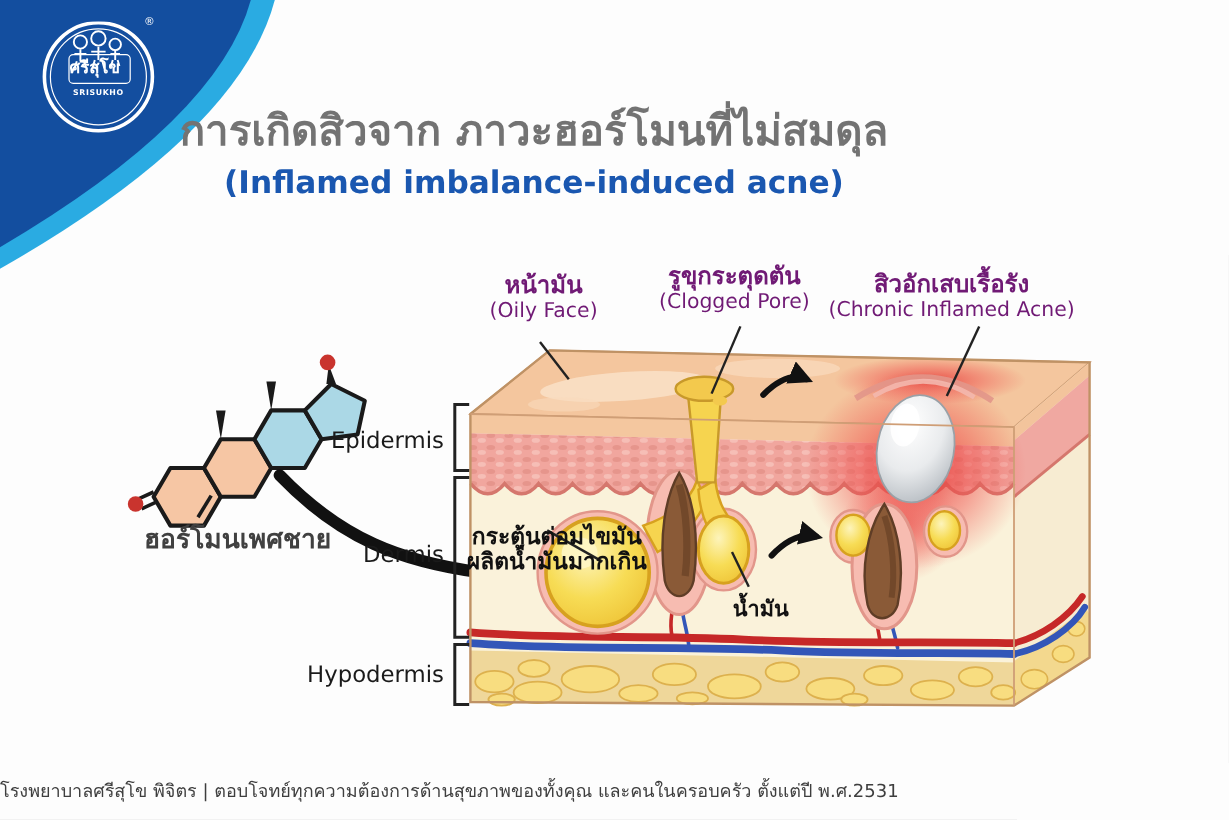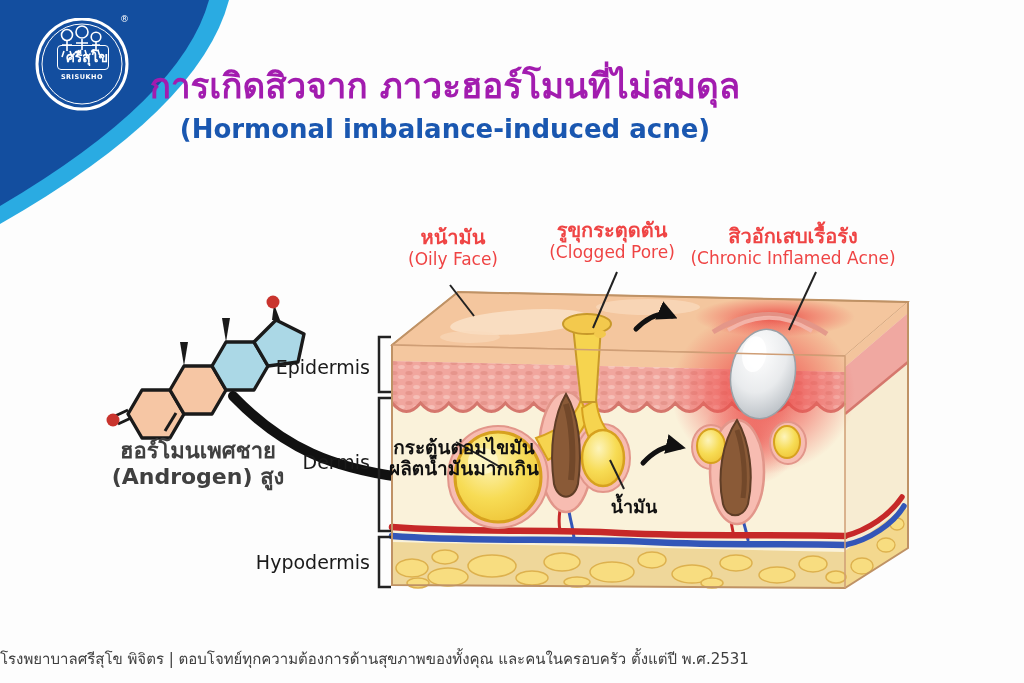--- a/index.html
+++ b/index.html
@@ -7,38 +7,39 @@
     position:relative;width:1024px;height:683px;margin:0 auto;
     background:#fdfdfd;overflow:hidden;
     font-family:"DejaVu Sans","Liberation Sans",sans-serif;
   }
   .abs{position:absolute;}
   svg{display:block;}
   
   .logo-banner{
     position:absolute;left:57px;top:45px;width:50px;height:23px;
     border:1.5px solid #ffffff;border-radius:4px;color:#ffffff;
-    font-size:14px;font-weight:700;text-align:right;line-height:22px;
+    font-size:14px;font-weight:700;text-align:left;line-height:22px;
   }
   .logo-eng{
     position:absolute;left:46px;top:73px;width:72px;color:#ffffff;
     font-size:6.5px;letter-spacing:.08em;text-align:center;font-weight:600;
   }
   .logo-reg{position:absolute;left:120px;top:14px;color:#ffffff;font-size:9px;}
   
   .heading{position:absolute;left:45px;top:66px;width:800px;text-align:center;}
   .title{
-    font-size:35px;font-weight:800;color:#a21caf;line-height:40px;
+    font-size:35px;font-weight:800;color:#737373;line-height:40px;
     letter-spacing:0;
+    margin-top:24px;
   }
   .subtitle{
     font-size:26px;font-weight:600;color:#1a57b0;margin-top:8px;line-height:30px;
   }
   
-  .lbl{position:absolute;color:#ef4444;text-align:center;transform:translateX(-50%);white-space:nowrap;}
+  .lbl{position:absolute;color:#701a75;text-align:center;transform:translateX(-50%);white-space:nowrap;}
   .lbl .th{font-weight:700;}
   .top-lbl .th{font-size:20px;line-height:23px;}
   .top-lbl .en{font-size:17px;line-height:20px;font-weight:500;}
   .layer-lbl{position:absolute;color:#1a1a1a;font-size:19px;font-weight:500;text-align:right;width:130px;white-space:nowrap;}
   .annot{position:absolute;color:#111;font-weight:700;text-align:center;transform:translateX(-50%);white-space:nowrap;}
   .annot.gland{font-size:19px;line-height:21px;margin-top:45px;}
   .annot.oil{font-size:18px;}
   .mol-lbl{position:absolute;left:198px;top:438px;transform:translateX(-50%);
     color:#404040;font-size:22px;font-weight:700;text-align:center;line-height:26px;white-space:nowrap;}
   
@@ -69,21 +70,21 @@
       <circle cx="62" cy="19" r="4.8"></circle>
       <path d="M62,24 v8 M58,27 h8 M60,32 l-1.5,5 M64,32 l1.5,5"></path>
     </g>
   </svg>
   <div class="logo-banner">ศรีสุโข</div>
   <div class="logo-eng">SRISUKHO</div>
   <div class="logo-reg">®</div>
 
   <div class="heading">
     <div class="title">การเกิดสิวจาก ภาวะฮอร์โมนที่ไม่สมดุล</div>
-    <div class="subtitle">(Hormonal imbalance-induced acne)</div>
+    <div class="subtitle">(Inflamed imbalance-induced acne)</div>
   </div>
 
   <svg class="abs" style="left:0;top:0" width="1024" height="683" viewBox="0 0 1024 683">
     <defs>
       <pattern id="epiTex" width="15" height="10" patternUnits="userSpaceOnUse">
         <rect width="15" height="10" fill="#f1a69e"></rect>
         <ellipse cx="4" cy="3" rx="3.6" ry="2.1" fill="#e6958c"></ellipse>
         <ellipse cx="11.5" cy="7" rx="3.4" ry="2" fill="#f6beb6"></ellipse>
       </pattern>
       <radialGradient id="glowR" cx="50%" cy="50%" r="50%">
@@ -280,18 +281,17 @@
   <div class="layer-lbl" style="left:240px;top:551px">Hypodermis</div>
 
   <div class="annot gland" style="left:464px;top:392px">
     <div>กระตุ้นต่อมไขมัน</div>
     <div>ผลิตน้ำมันมากเกิน</div>
   </div>
   <div class="annot oil" style="left:634px;top:492px">น้ำมัน</div>
 
   <div class="mol-lbl">
     <div>ฮอร์โมนเพศชาย</div>
-    <div>(Androgen) สูง</div>
   </div>
 
   <div class="footer">โรงพยาบาลศรีสุโข พิจิตร | ตอบโจทย์ทุกความต้องการด้านสุขภาพของทั้งคุณ และคนในครอบครัว ตั้งแต่ปี พ.ศ.2531</div>
 
 </div>
 
 </body></html>

